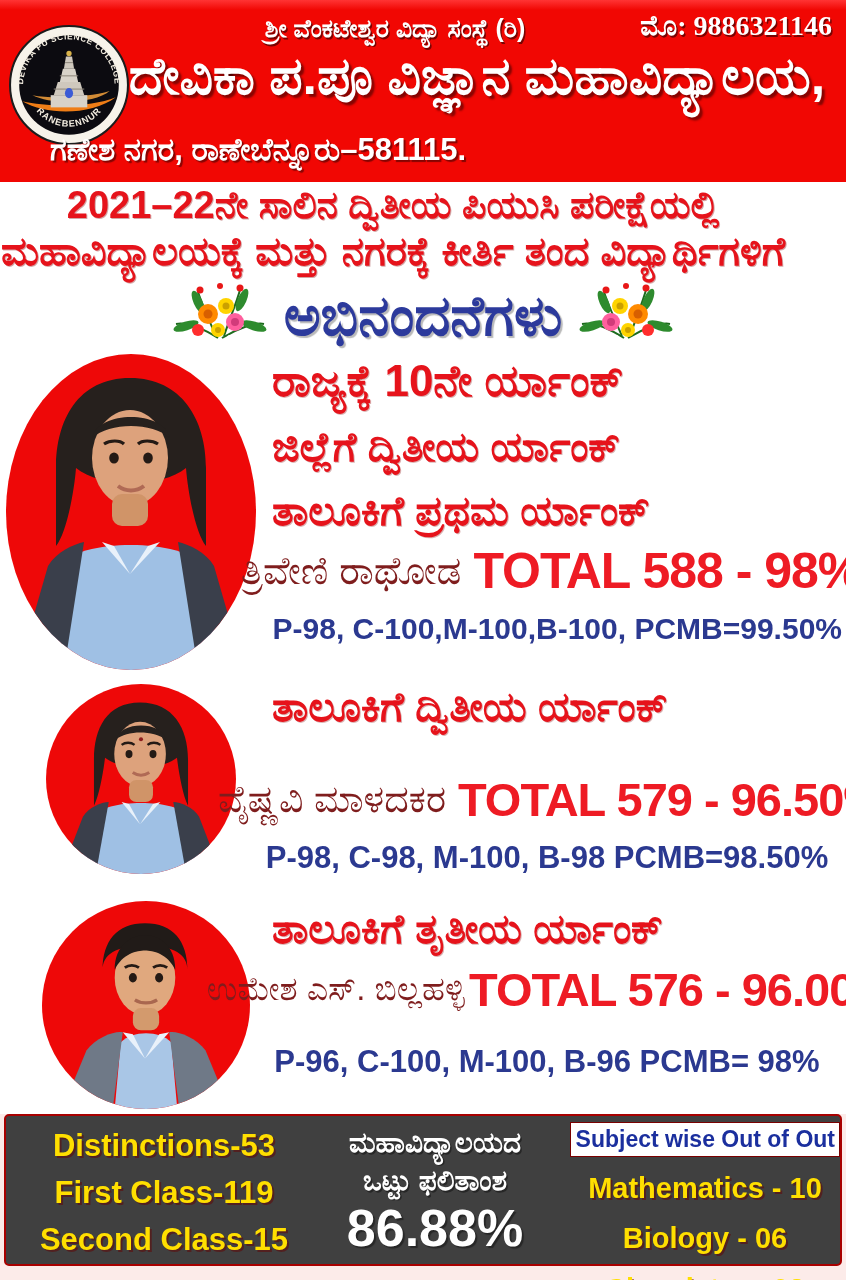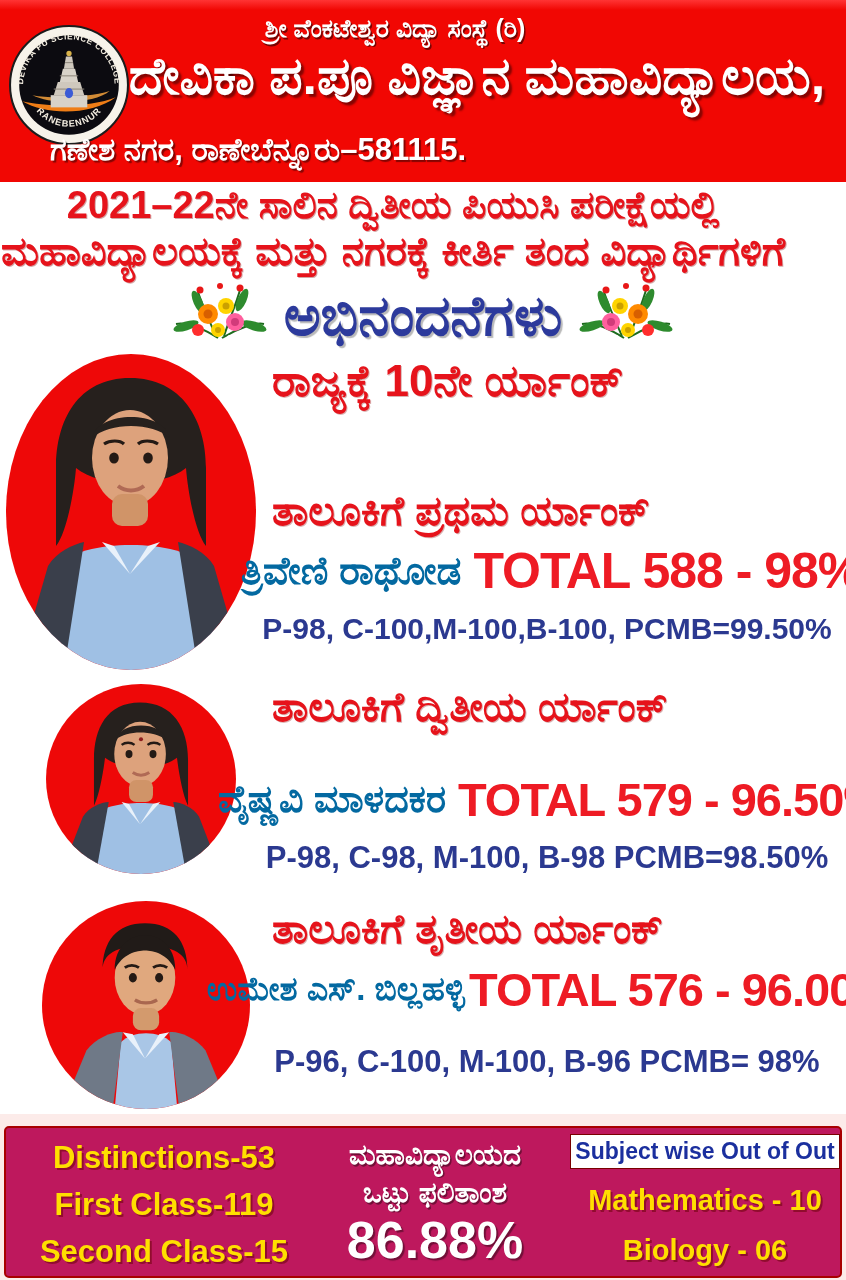--- a/index.html
+++ b/index.html
@@ -58,42 +58,42 @@
     color:#e6131b; font-weight:bold; white-space:nowrap;
     text-shadow:1px 1px 0 rgba(130,0,0,.3); }
   .r1a{ top:356px; font-size:44px; }
   .r1b{ top:424px; font-size:41px; }
   .r1c{ top:488px; font-size:41px; }
   .r2a{ top:684px; font-size:41px; }
   .r3a{ top:906px; font-size:41px; }
   .name-row{ position:absolute; left:258px; width:586px;
     display:flex; align-items:center; justify-content:center; gap:12px; white-space:nowrap; }
   .nr-1{ top:542px; } .nr-2{ top:772px; } .nr-3{ top:962px; gap:4px; }
-  .student-name{ color:#0369a1; font-weight:bold; }
+  .student-name{ color:#7f1d1d; font-weight:normal; }
   .nr-1 .student-name{ font-size:39px; } .nr-2 .student-name{ font-size:38px; } .nr-3 .student-name{ font-size:33px; }
   .student-total{ color:#ee1b24; font-weight:bold; letter-spacing:-1px; }
   .nr-1 .student-total{ font-size:50px; } .nr-2 .student-total{ font-size:47px; } .nr-3 .student-total{ font-size:47px; }
   .marks-line{ position:absolute; left:252px; width:590px; text-align:center;
     color:#2b3990; font-weight:bold; white-space:nowrap; }
-  .mk-1{ top:612px; font-size:30px; } .mk-2{ top:816px; font-size:31px;margin-top:24px; } .mk-3{ top:1044px; font-size:31px; }
+  .mk-1{ top:612px; font-size:30px;text-align:right; } .mk-2{ top:816px; font-size:31px;margin-top:24px; } .mk-3{ top:1044px; font-size:31px; }
   
   .footer-wrap{ position:absolute; left:0; top:1114px; width:846px; height:166px; background:#fcebe9; }
   .footer-band{
-    position:absolute; left:4px; right:4px; top:12px; height:152px;
-    background:#be185d; border:2px solid #a80000; border-radius:5px;
+    position:absolute; left:4px; right:4px; top:0; height:152px;
+    background:#404040; border:2px solid #a80000; border-radius:5px;
   }
   .class-stats{ position:absolute; left:12px; top:6px; width:292px; text-align:center; }
   .class-stat{ color:#ffdf00; font-size:31px; font-weight:bold; line-height:1.52;
     text-shadow:2px 2px 0 rgba(100,0,0,.5); white-space:nowrap; }
   .overall{ position:absolute; left:300px; width:258px; top:8px; text-align:center; color:#fff; }
   .overall-l{ font-size:28px; font-weight:bold; line-height:1.35; text-shadow:1.5px 1.5px 0 rgba(0,0,0,.4); white-space:nowrap; }
   .overall-pct{ font-size:52px; font-weight:bold; line-height:1.0; margin-top:2px; text-shadow:2px 2px 1px rgba(0,0,0,.4); }
   .subjects{ position:absolute; left:564px; width:270px; top:6px; }
   .subject-box{ background:#ffffff; color:#1b2f9e; font-size:23px; font-weight:bold;
-    text-align:center; padding:3px 4px; border:1px solid #7a0000; }
+    text-align:right; padding:3px 4px; border:1px solid #7a0000; }
   .subject-stat{ color:#ffdf00; font-size:29px; font-weight:bold; text-align:center;
     line-height:1.32; text-shadow:2px 2px 0 rgba(100,0,0,.5); white-space:nowrap; margin-top:12px; }
 </style>
 </head>
 <body>
 
 <div class="poster">
 
   <div class="top-band">
     <div class="logo-wrap">
@@ -119,20 +119,21 @@
           <polygon points="55,44 65,44 63,32 57,32" fill="#cfc8bd"></polygon>
           <line x1="45" y1="64" x2="75" y2="64" stroke="#8d867b" stroke-width="1"></line>
           <line x1="51" y1="51" x2="69" y2="51" stroke="#8d867b" stroke-width="1"></line>
           <line x1="56" y1="38" x2="64" y2="38" stroke="#8d867b" stroke-width="1"></line>
           <circle cx="60" cy="29" r="2.6" fill="#d8b24a"></circle>
           <ellipse cx="60" cy="68" rx="4" ry="5" fill="#3b5bd6"></ellipse>
         </g>
       </svg>
     </div>
     <div class="org-line">ಶ್ರೀ ವೆಂಕಟೇಶ್ವರ ವಿದ್ಯಾ ಸಂಸ್ಥೆ (ರಿ)</div>
+    <div class="phone">ಮೊ: 9886321146</div>
     <div class="college-name">ದೇವಿಕಾ ಪ.ಪೂ ವಿಜ್ಞಾನ ಮಹಾವಿದ್ಯಾಲಯ,</div>
     <div class="address">ಗಣೇಶ ನಗರ, ರಾಣೇಬೆನ್ನೂರು–581115.</div>
   </div>
 
   <div class="intro-line intro-1">2021–22ನೇ ಸಾಲಿನ ದ್ವಿತೀಯ ಪಿಯುಸಿ ಪರೀಕ್ಷೆಯಲ್ಲಿ</div>
   <div class="intro-line intro-2">ಮಹಾವಿದ್ಯಾಲಯಕ್ಕೆ ಮತ್ತು ನಗರಕ್ಕೆ ಕೀರ್ತಿ ತಂದ ವಿದ್ಯಾರ್ಥಿಗಳಿಗೆ</div>
 
   <div class="congrats-row">
     <svg class="flower" viewBox="0 0 96 76">
       <g stroke="#1d6b1d" stroke-width="2" fill="none">
@@ -213,20 +214,21 @@
         <path d="M77,94 L62,110 L71,96 Z" fill="#e9f1fa"></path>
         <ellipse cx="54" cy="52" rx="2.4" ry="2.8" fill="#241a15"></ellipse>
         <ellipse cx="71" cy="52" rx="2.4" ry="2.8" fill="#241a15"></ellipse>
         <path d="M49,45 C52,43 57,43 59,45" stroke="#241a15" stroke-width="1.6" fill="none"></path>
         <path d="M66,45 C68,43 73,43 76,45" stroke="#241a15" stroke-width="1.6" fill="none"></path>
         <path d="M56,66 C60,69 65,69 69,66" stroke="#b06a55" stroke-width="2" fill="none"></path>
       </g>
     </svg>
   </div>
   <div class="rank-line r1a">ರಾಜ್ಯಕ್ಕೆ 10ನೇ ರ್ಯಾಂಕ್</div>
+  <div class="rank-line r1b">ಜಿಲ್ಲೆಗೆ ದ್ವಿತೀಯ ರ್ಯಾಂಕ್</div>
   <div class="rank-line r1c">ತಾಲೂಕಿಗೆ ಪ್ರಥಮ ರ್ಯಾಂಕ್</div>
   <div class="name-row nr-1">
     <span class="student-name">ತ್ರಿವೇಣಿ ರಾಥೋಡ</span>
     <span class="student-total">TOTAL 588 - 98%</span>
   </div>
   <div class="marks-line mk-1">P-98, C-100,M-100,B-100, PCMB=99.50%</div>
 
   <div class="photo ph-2">
     <svg viewBox="0 0 103 103" width="190" height="190">
       <defs>

